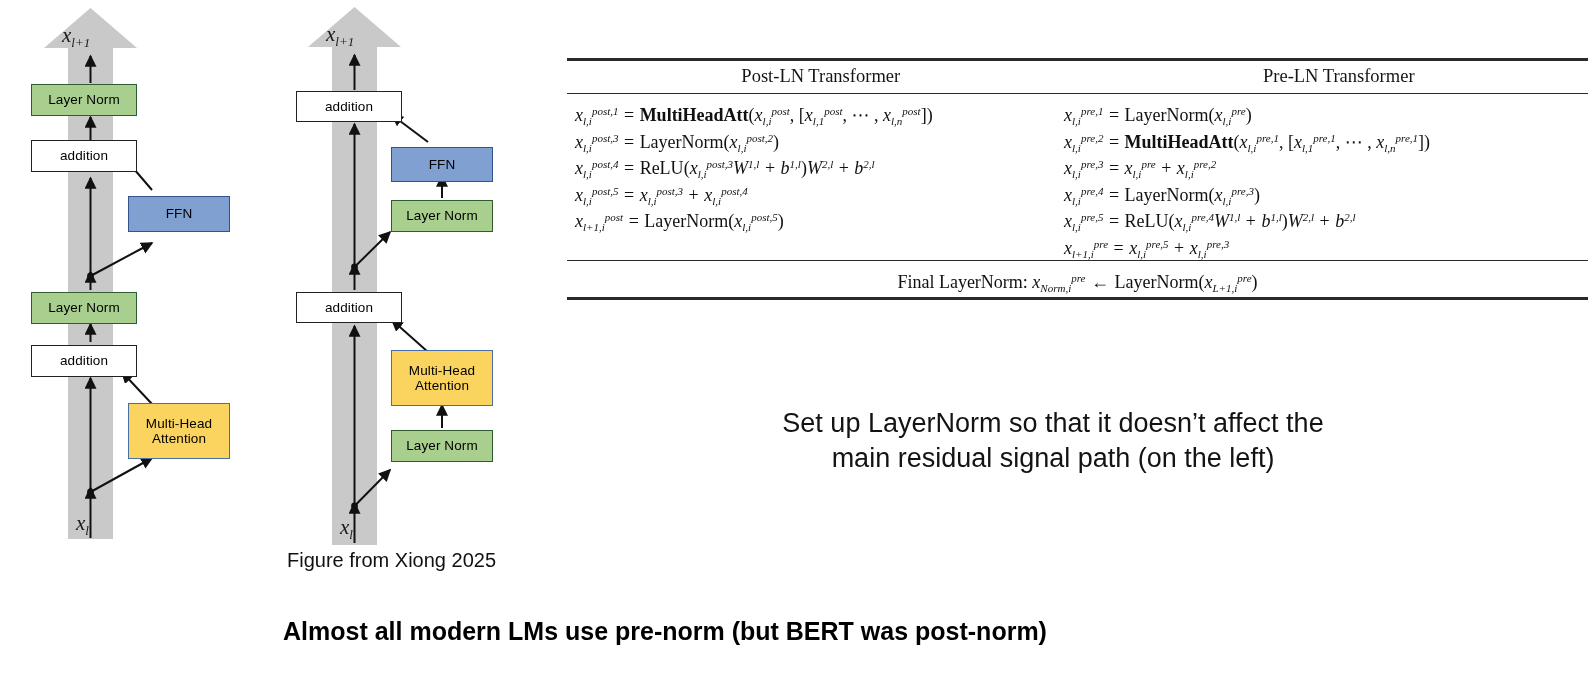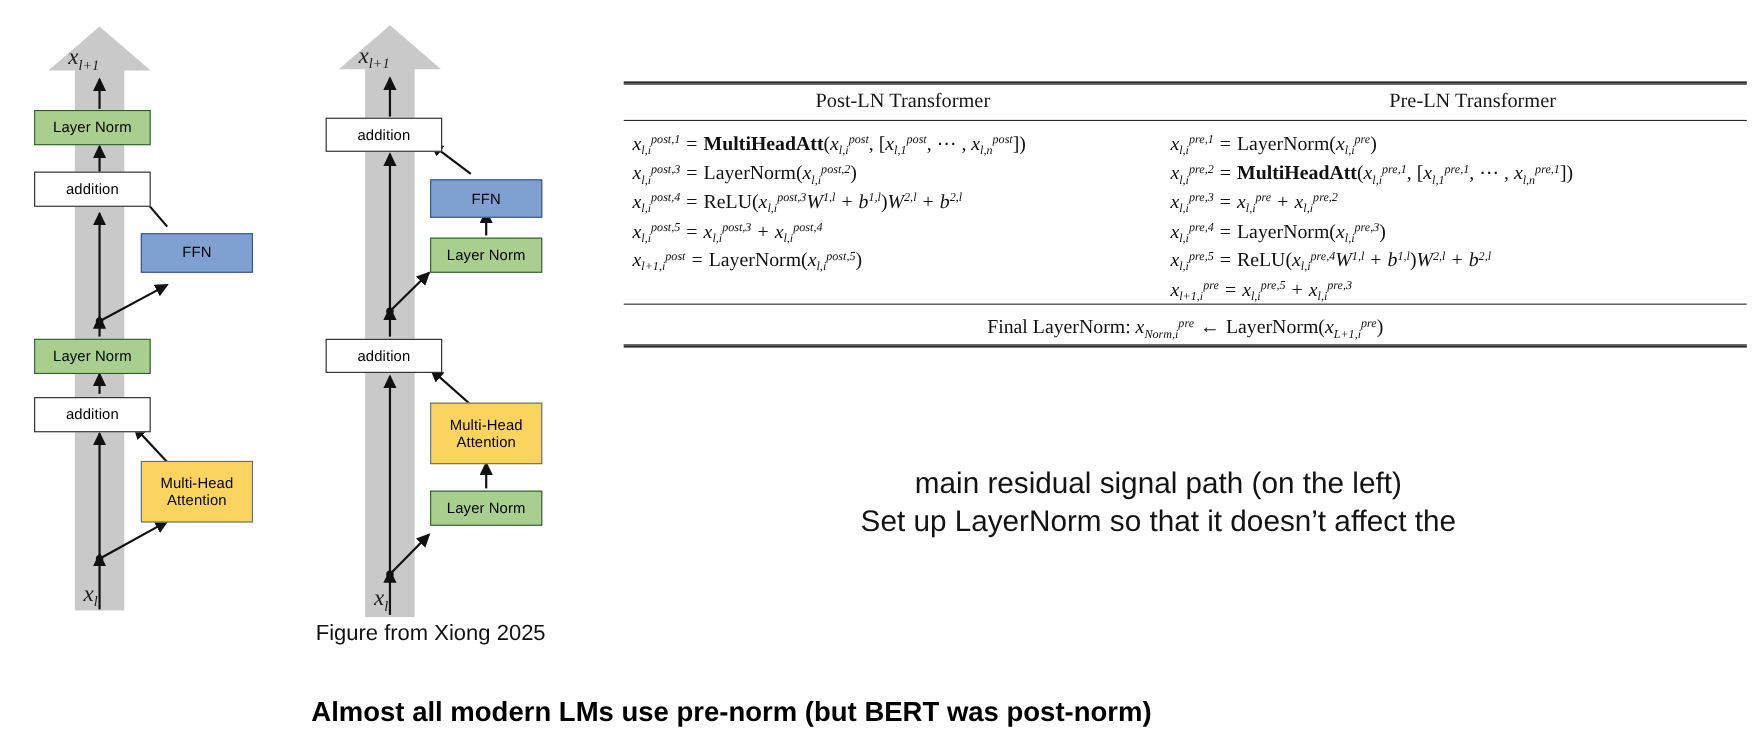--- a/index.html
+++ b/index.html
@@ -1,19 +1,19 @@
 <!DOCTYPE html>
 <html><head>
 <meta charset="utf-8">
 <style>
   html,body{margin:0;padding:0;background:#ffffff;}
   body{width:1594px;height:681px;position:relative;overflow:hidden;
        font-family:"Liberation Sans",sans-serif;color:#111;}
 
-  .stage{position:absolute;left:0;top:16px;width:1594px;height:532px;}
+  .stage{position:absolute;left:0;top:0;width:1594px;height:532px;}
 
   
   .diagram{position:absolute;}
   .gray-col{position:absolute;background:#c9c9c9;}
   .node{position:absolute;box-sizing:border-box;border:1.6px solid #3c3c3c;
         display:flex;align-items:center;justify-content:center;text-align:left;
         font-size:13.5px;line-height:1.12;color:#000000;letter-spacing:.1px;
         font-family:"Liberation Sans",sans-serif;}
   .node.two-line{font-size:13.5px;}
   .node-white{background:#ffffff;border-color:#222;}
@@ -259,19 +259,19 @@
       <div class="eqline">
         <span class="rm">Final LayerNorm:</span>&nbsp;<span class="it">x</span><span class="mathsub">Norm,i</span><span class="mathsup">pre</span>
         <span class="op">←</span> <span class="rm">LayerNorm</span>(<span class="it">x</span><span class="mathsub">L+1,i</span><span class="mathsup">pre</span>)
       </div>
     </div>
 
     <div class="rule-bottom"></div>
   </div>
 
   <div class="prose" style="left:718px;top:406px;width:670px;">
+    <div>Set up LayerNorm so that it doesn’t affect the</div>
     <div>main residual signal path (on the left)</div>
-    <div>Set up LayerNorm so that it doesn’t affect the</div>
   </div>
 
   <div class="headline" style="left:283px;top:617px;">Almost all modern LMs use pre-norm (but BERT was post-norm)</div>
 
 </div>
 
 </body></html>

